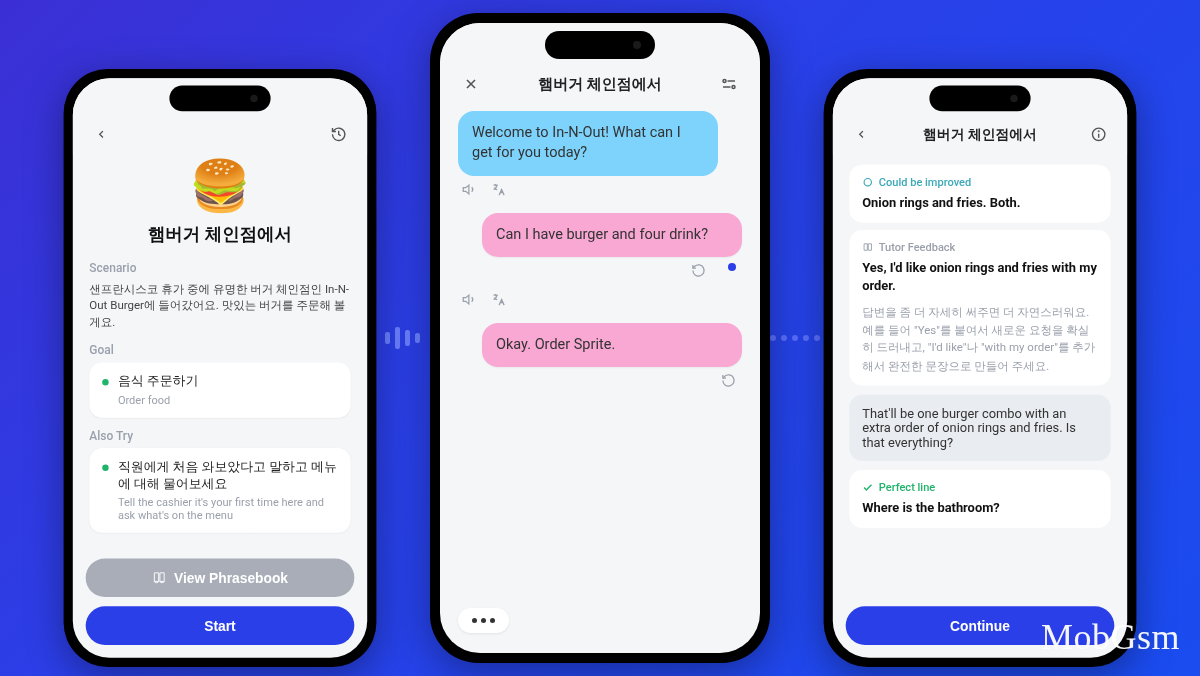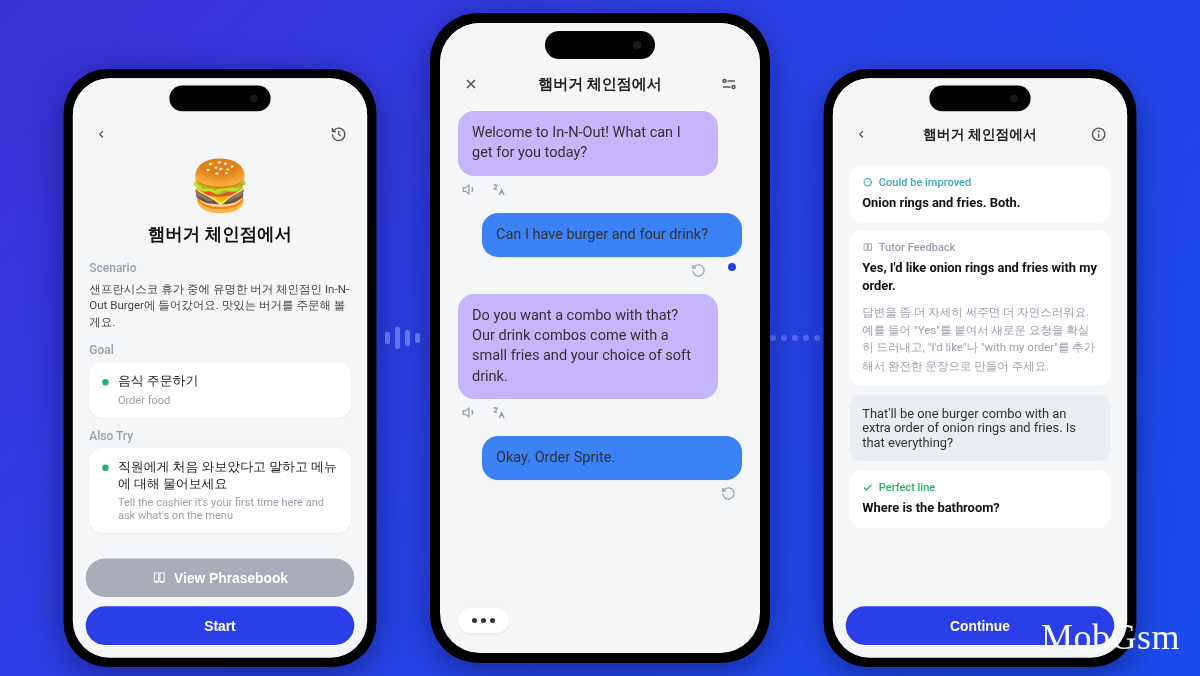--- a/index.html
+++ b/index.html
@@ -76,22 +76,22 @@
   .card .en { font-size:12px; color:#9aa0ab; margin-top:4px;}
   .bottom-bar { position:absolute; bottom:14px; left:14px; right:14px; display:flex; flex-direction:column; gap:10px;}
   .btn { border:none; border-radius:22px; height:42px; font-size:15px; font-weight:600; display:flex; align-items:center; justify-content:center; gap:8px;}
   .btn-primary { background:#2b3fe8; color:#fff;}
   .btn-secondary { background:#a8adb8; color:#fff;}
   .fade { position:absolute; bottom:100px; left:14px; right:14px; height:44px; background:linear-gradient(transparent,#f5f6f8);}
 
   
   .chat { padding: 6px 18px 0; }
   .bubble { border-radius:16px; padding:12px 14px; font-size:14.5px; color:#333; line-height:1.4; margin-bottom:8px; max-width: 260px;}
-  .bubble.bot { background:#c4b5fd; }
-  .bubble.user { background:#3b82f6; margin-left:auto; box-shadow:0 1px 2px rgba(0,0,0,.05);}
+  .bubble.bot { background:#7dd3fc; }
+  .bubble.user { background:#f9a8d4; margin-left:auto; box-shadow:0 1px 2px rgba(0,0,0,.05);}
   .bubble-actions { display:flex; gap:14px; margin:-2px 4px 16px; color:#9aa0ab; font-size:14px;}
   .bubble-actions.right { justify-content:flex-end; margin-right:6px;}
   .blue-dot { width:8px; height:8px; border-radius:50%; background:#2b3fe8; margin-left:8px;}
   .input-pill { position:absolute; bottom:20px; left:18px; background:#fff; border-radius:20px; padding:10px 14px; box-shadow:0 1px 3px rgba(0,0,0,.08); display:flex; gap:4px;}
   .input-pill span { width:5px; height:5px; border-radius:50%; background:#333;}
 
   
   .fb-card { background:#fff; border-radius:14px; padding:12px 14px; margin:8px 0;}
   .fb-label { display:flex; align-items:center; gap:6px; font-size:12px; font-weight:500; margin-bottom:6px;}
   .fb-label.improve { color:#3aa8b8;}
@@ -216,21 +216,20 @@
       <div class="bubble user">Can I have burger and four drink?</div>
       <div class="bubble-actions right">
         <span>
             <svg width="15" height="15" viewBox="0 0 24 24" fill="none" stroke="currentColor" stroke-width="2">
               <path d="M3 12a9 9 0 1 0 3-6.7L3 8"></path>
               <polyline points="3 3 3 8 8 8"></polyline>
             </svg>
           </span>
         <span class="blue-dot"></span>
       </div>
-      <div class="bubble bot">Do you want a combo with that? Our drink combos come with a small fries and your choice of soft drink.</div>
       <div class="bubble-actions">
         <span>
             <svg width="15" height="15" viewBox="0 0 24 24" fill="none" stroke="currentColor" stroke-width="2">
               <polygon points="11 5 6 9 2 9 2 15 6 15 11 19 11 5"></polygon>
               <path d="M15.54 8.46a5 5 0 0 1 0 7.07"></path>
             </svg>
           </span>
         <span>
             <svg width="15" height="15" viewBox="0 0 24 24" fill="none" stroke="currentColor" stroke-width="2">
               <path d="M4 5h7M7 3v2M9 5c0 3-2 6-5 7M5 9c1 2 3 3 5 3M13 21l4-9 4 9M14.5 17h5"></path>

